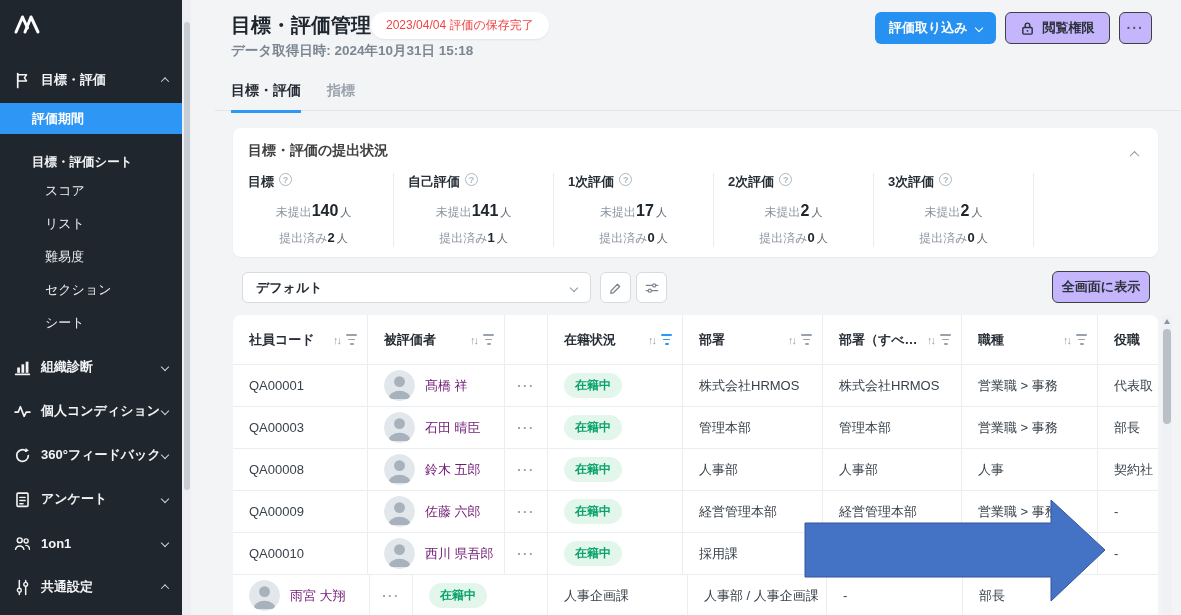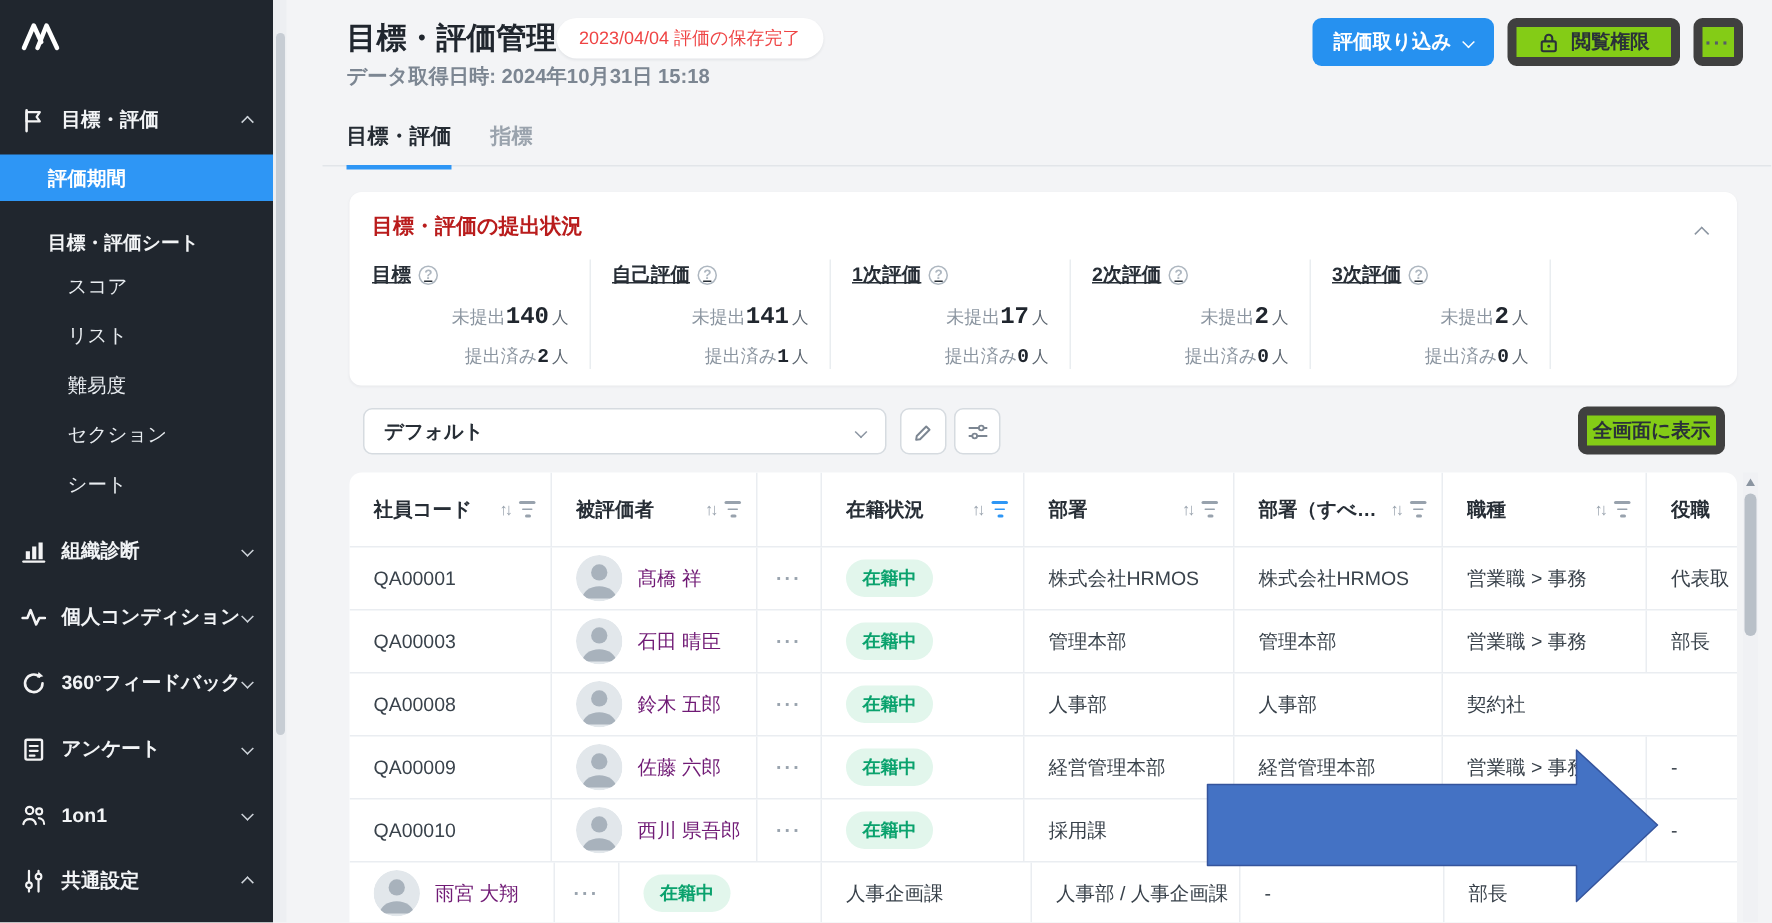--- a/index.html
+++ b/index.html
@@ -27,39 +27,39 @@
   .side-thumb { position:absolute; left:1.5px; top:22px; width:6px; height:468px; background:#c7cdd4; border-radius:3px; }
   
   .pg-title-row { position:absolute; left:231px; top:12px; display:flex; align-items:center; }
   .pg-title { font-size:20px; font-weight:700; color:#20262e; }
   .save-pill { background:#fff; border-radius:999px; padding:5px 15px; font-size:12px; color:#ef4444; box-shadow:0 1px 2px rgba(30,40,50,.08); white-space:nowrap; }
   .subtitle { position:absolute; left:231px; top:42px; font-size:13.5px; font-weight:700; color:#7c8692; }
   .hdr-actions { position:absolute; top:12px; left:875px; display:flex; gap:9px; align-items:center; }
   .btn { display:flex; align-items:center; justify-content:center; gap:8px; height:32px; border-radius:6px; font-weight:700; font-size:13px; cursor:pointer; }
   .btn-primary { background:#2691f0; color:#fff; padding:0 14px; }
   .btn-primary .chev { border-color:#fff; }
-  .btn-white { background:#84cc16; border:6px solid #404040; color:#2a3139; }
+  .btn-white { background:#c4b5fd; border:1px solid #404040; color:#2a3139; }
   .btn-perm { padding:0 14px; }
   .btn-more { width:33px; color:#555e68; font-size:14px; letter-spacing:1px; }
   
   .tabs { position:absolute; left:231px; top:82px; display:flex; gap:26px; z-index:2; }
   .tab { font-size:14px; font-weight:700; padding-bottom:10px; cursor:pointer; }
   .tab.active { color:#242b33; border-bottom:3px solid #2e96f5; }
   .tab.inactive { color:#9aa3ad; }
   .tabs-divider { position:absolute; left:215px; top:110px; width:966px; height:1px; background:#e2e5e9; }
   
   .panel { position:absolute; left:233px; top:128px; width:925px; height:129px; background:#fff; border-radius:8px; box-shadow:0 1px 2px rgba(30,40,50,.05); padding:14px 16px 0 15px; }
-  .panel-title { font-size:14px; font-weight:700; color:#b91c1c; }
+  .panel-title { font-size:14px; font-weight:700; color:#404040; }
   .panel-collapse { position:absolute; right:20px; top:18px; cursor:pointer; }
   .panel-collapse .chev { border-color:#8b95a1; width:7px; height:7px; }
   .sum-cols { display:flex; margin-top:13px; }
   .sum-col { width:146px; border-right:1px solid #e9edf0; padding-right:14px; margin-right:14px; }
-  .sum-head { display:flex; align-items:center; gap:5px; font-size:13px; font-weight:700; color:#272e36; height:20px;text-decoration:underline; }
+  .sum-head { display:flex; gap:5px; font-size:13px; font-weight:700; color:#272e36; height:20px; }
   .help { width:13px; height:13px; border:1.3px solid #aeb7c0; border-radius:50%; color:#aeb7c0; font-size:9px; font-weight:700; display:inline-flex; align-items:center; justify-content:center; }
-  .sum-row { display:flex; justify-content:flex-end; align-items:baseline; margin-top:9px;font-family:Liberation Mono, monospace; }
+  .sum-row { display:flex; justify-content:center; align-items:baseline; margin-top:9px; }
   .sum-lbl { font-size:12px; color:#8b95a0; }
   .sum-val { font-size:16px; font-weight:700; color:#20262e; }
   .sum-unit { font-size:11px; font-weight:400; color:#5d6670; margin-left:2px; }
   
   .toolbar-select { position:absolute; left:242px; top:272px; width:349px; height:31px; background:#fff; border:1px solid #d6dbe0; border-radius:6px; display:flex; align-items:center; justify-content:space-between; padding:0 13px; font-weight:700; font-size:13px; color:#272e36; cursor:pointer; }
   .toolbar-select .chev { border-color:#8b95a1; }
   .icon-btn { position:absolute; top:272px; width:31px; height:31px; background:#fff; border:1px solid #d6dbe0; border-radius:6px; display:flex; align-items:center; justify-content:center; cursor:pointer; }
   .fullscreen-btn { position:absolute; left:1052px; top:271px; width:98px; height:32px; }
   
   .table { position:absolute; left:233px; top:315px; width:925px; height:300px; background:#fff; border-radius:8px 8px 0 0; overflow:hidden; }
@@ -473,20 +473,23 @@
         </div>
     <div class="td c3">
           <span class="badge bind-status">在籍中</span>
         </div>
     <div class="td c4">
           <span class="bind-dept">人事部</span>
         </div>
     <div class="td c5">
           <span class="bind-deptall">人事部</span>
         </div>
+    <div class="td c6">
+          <span class="bind-job">人事</span>
+        </div>
     <div class="td c7">
           <span class="bind-title">契約社</span>
         </div>
   </div>
 
   <div class="tr row">
     <div class="td c0">
           <span class="bind-code">QA00009</span>
         </div>
     <div class="td c1">

